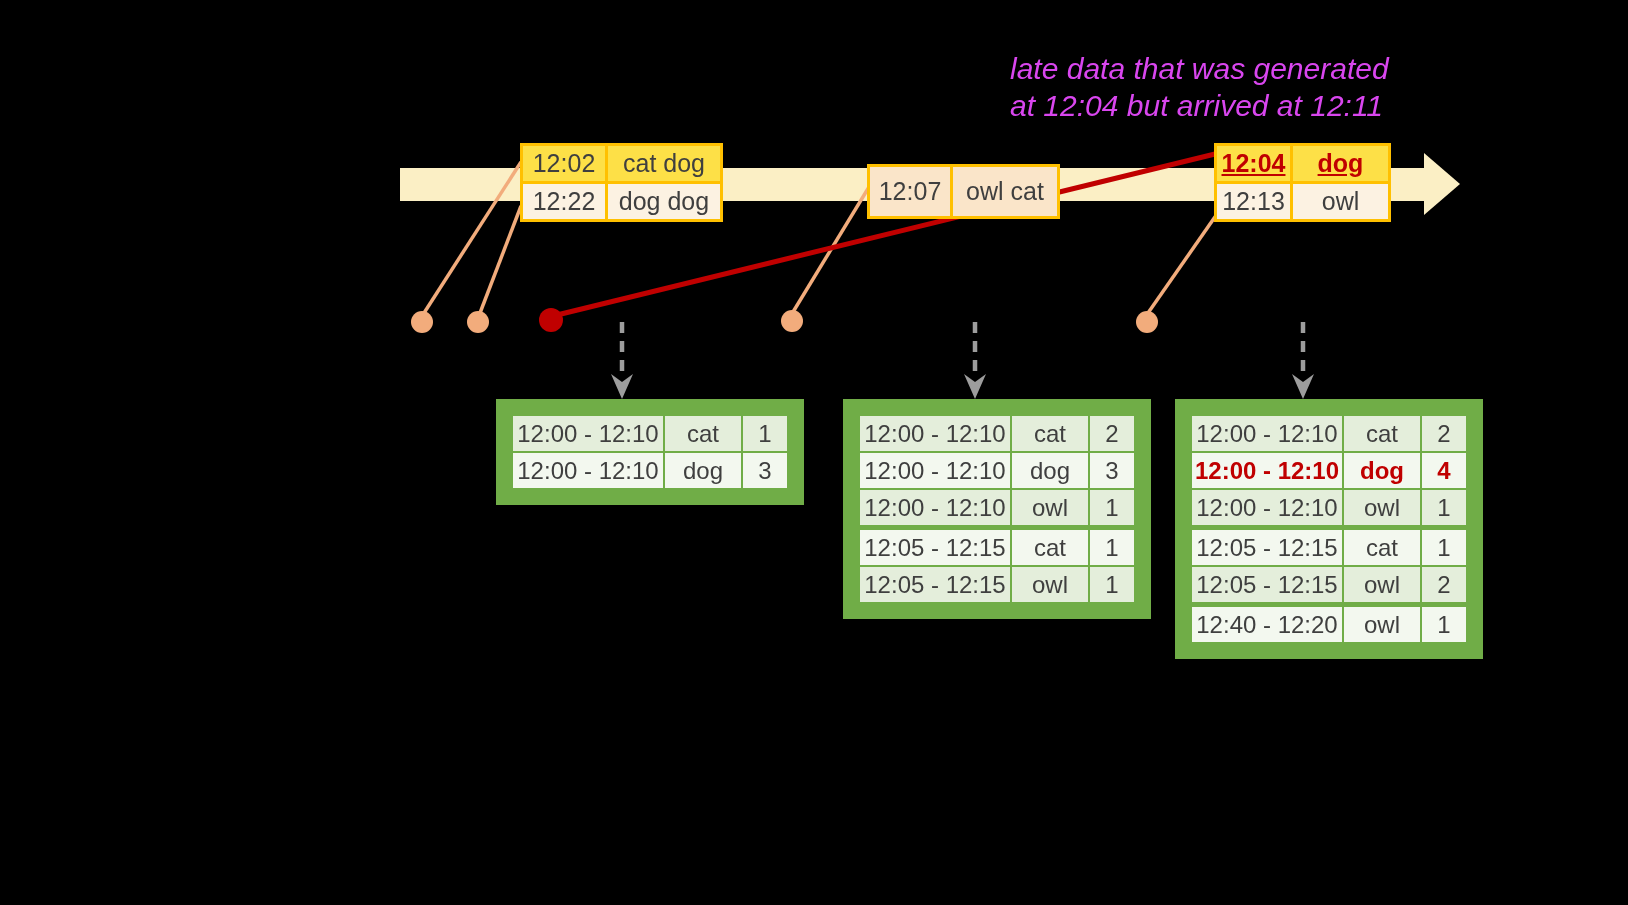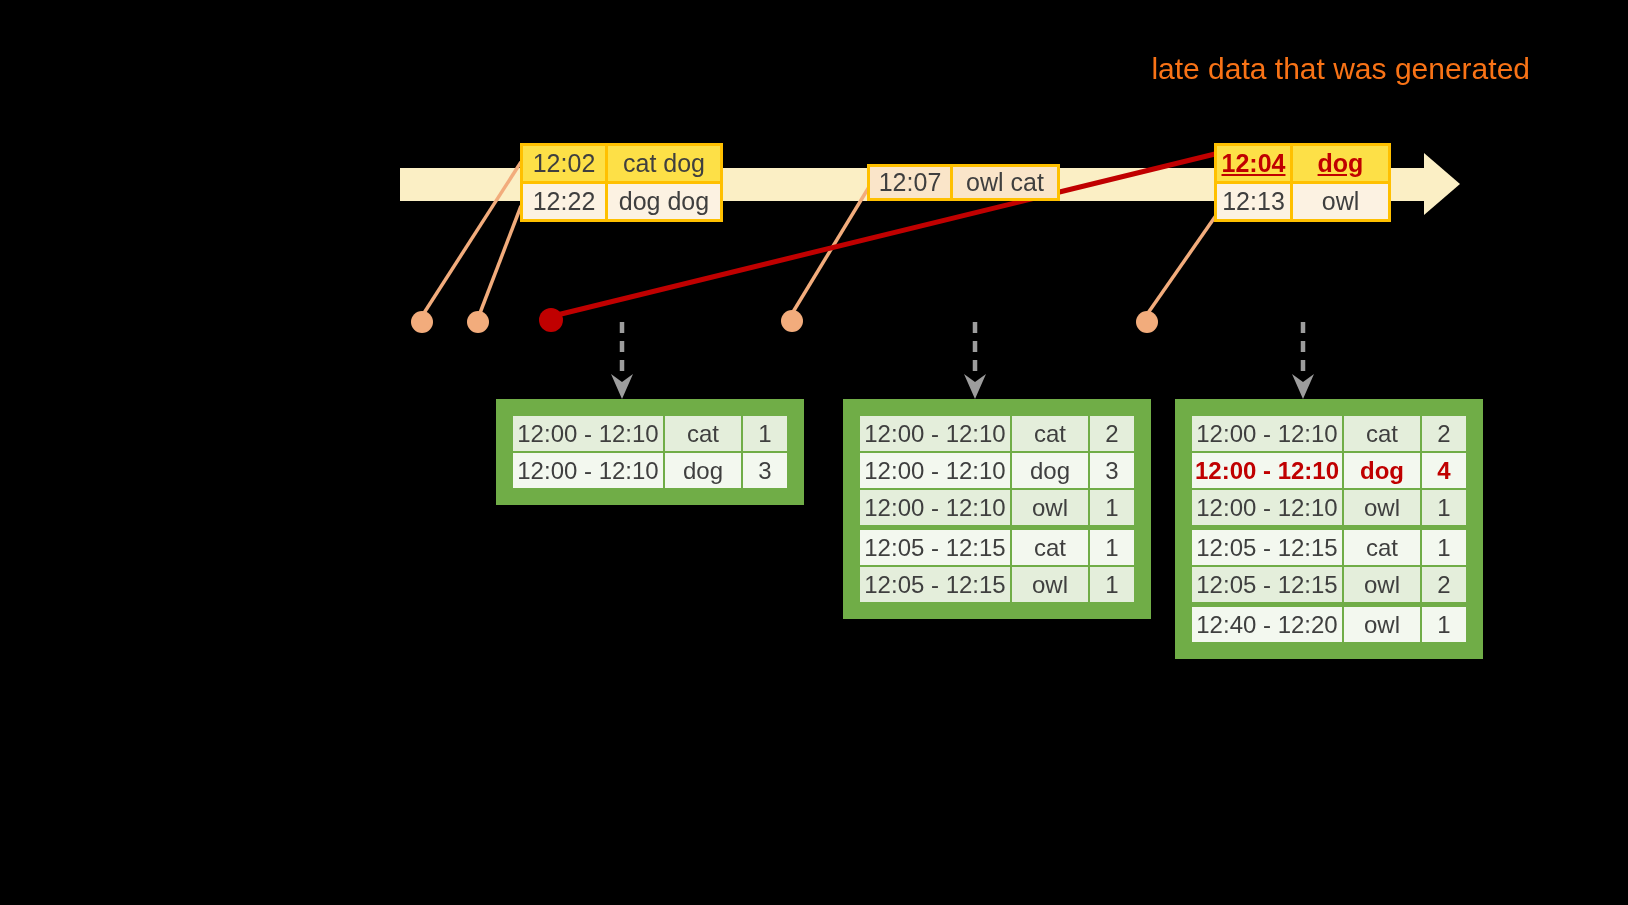--- a/index.html
+++ b/index.html
@@ -25,43 +25,43 @@
   .trig-head { fill:#9D9D9D; }
 
   
   .ebox { position:absolute; z-index:3; display:grid; gap:3px;
           background:#FFC000; padding:3px; }
   .ebox1 { left:520px; top:143px; grid-template-columns:82px 112px; }
   .ebox2 { left:867px; top:164px; grid-template-columns:80px 104px; }
   .ebox3 { left:1214px; top:143px; grid-template-columns:73px 95px; }
   .ecell { height:35px; display:flex; align-items:center; justify-content:center;
            font-size:25px; color:#3F3F3F; }
-  .ebox2 .ecell { height:31px; }
+  .ebox2 .ecell { height:49px; }
   .efill-dark  { background:#fde047; }
   .efill-mid   { background:#FAE5C9; }
   .efill-light { background:#FCF2E2; }
   .elate { color:#C00000; font-weight:bold;text-decoration:underline; }
 
   
   .gtable { position:absolute; top:399px; z-index:3; display:flex; flex-direction:column;
             background:#70AD47; padding:17px;align-items:flex-end; }
   .gt1 { left:496px; } .gt2 { left:843px; } .gt3 { left:1175px; }
   .grow { display:flex; gap:2px; margin-top:2px; }
   .grow:first-child { margin-top:0; }
   .grow.group-start { margin-top:5px; }
   .gcell { height:35px; display:flex; align-items:center; justify-content:center;
            font-size:24px; color:#3F3F3F; }
   .cwin { width:150px; } .cword { width:76px; } .ccount { width:44px; }
   .fill-a { background:#E4EEDB; }
   .fill-b { background:#F3F8EF; }
   .hl { color:#C00000; font-weight:bold; }
 
   
-  .note { position:absolute; z-index:3; width:520px; text-align:right;
-          color:#f97316; font-size:30px; line-height:37px; }
+  .note { position:absolute; z-index:3; width:520px; text-align:left;
+          color:#d946ef; font-size:30px; line-height:37px;font-style:italic; }
   .note-top    { left:1010px; top:50px; }
   .note-bottom { left:1014px; top:652px; }
 </style>
 </head>
 <body>
 
 <div class="canvas">
 
   <div class="band"></div>
   <div class="band-head"></div>
@@ -175,17 +175,18 @@
     </div>
     <div class="grow group-start">
       <div class="gcell cwin fill-b">12:40 - 12:20</div>
       <div class="gcell cword fill-b">owl</div>
       <div class="gcell ccount fill-b">1</div>
     </div>
   </div>
 
   <div class="note note-top">
     <div>late data that was generated</div>
+    <div>at 12:04 but arrived at 12:11</div>
   </div>
   <div class="note note-bottom">
   </div>
 
 </div>
 
 </body></html>

